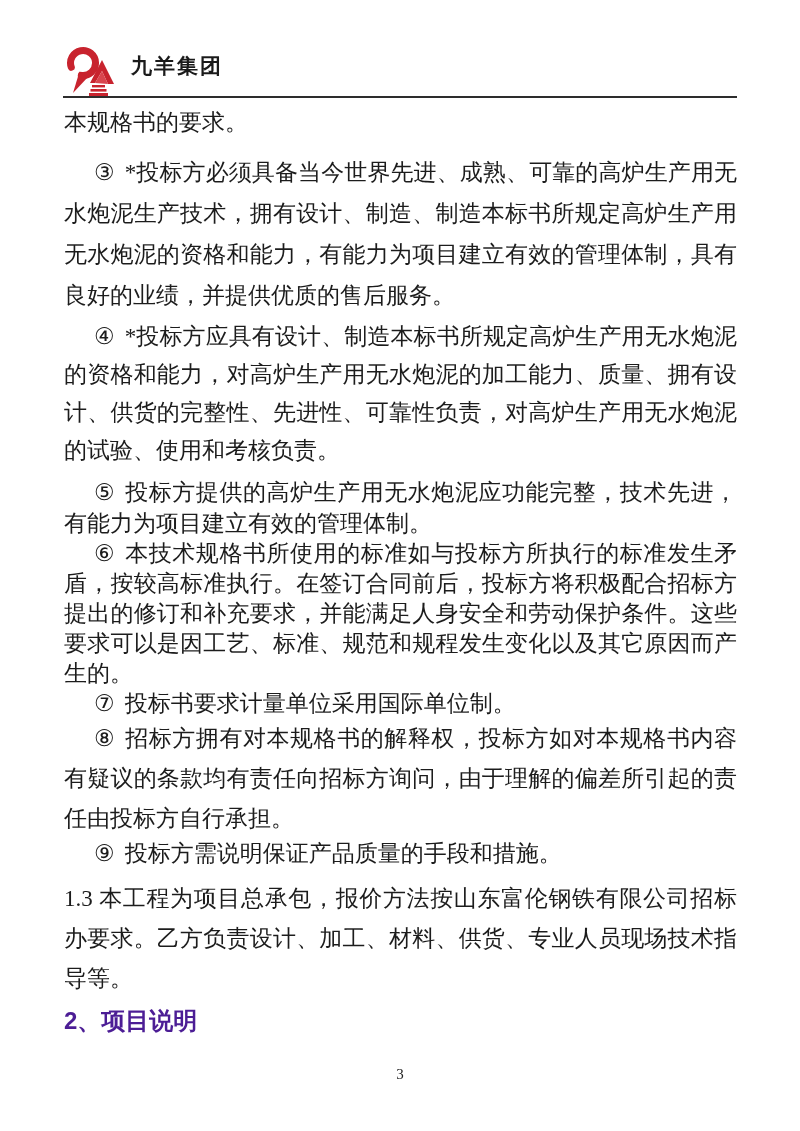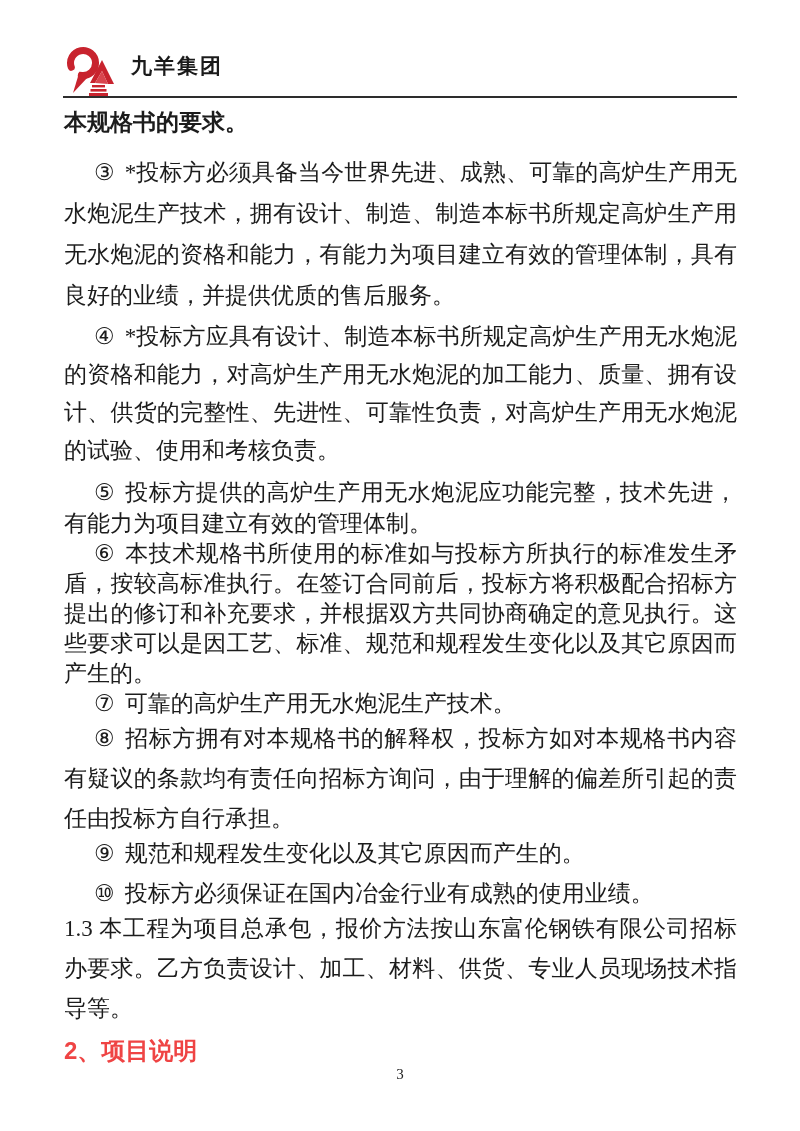--- a/index.html
+++ b/index.html
@@ -43,34 +43,34 @@
     right: 63px;
     top: 106px;
     text-align: justify;
     font-size: 23px;
   }
   .content p { margin: 0; }
   .indent { text-indent: 30px; }
   .clause-num { margin-right: 10px; }
   .lh30 { line-height: 30px; }
   .lh31 { line-height: 31px; }
-  .lh34 { line-height: 34px; font-weight: bold; }
+  .lh34 { line-height: 34px; }
   .lh38 { line-height: 38px; }
   .lh40 { line-height: 40px; }
   .lh41 { line-height: 41px; }
   .mb2  { margin-bottom: 2px  !important; }
   .mb7  { margin-bottom: 7px  !important; }
   .mb10 { margin-bottom: 10px !important; }
   .mb12 { margin-bottom: 12px !important; }
   .section-heading {
     margin: 6px 0 0 0;
     font-family: "Liberation Sans", "DejaVu Sans", sans-serif;
     font-weight: 700;
     font-size: 24px;
-    color: #ef4444;
+    color: #4c1d95;
     text-align: left;
     line-height: 32px;
   }
   
   .footer {
     position: absolute;
     left: 0;
     right: 0;
     bottom: 48px;
     text-align: center;
@@ -101,29 +101,28 @@
   <div class="content">
 
     <p class="lh34 mb12">本规格书的要求。</p>
 
     <p class="indent lh41 mb2"><span class="clause-num">③</span><span>*投标方必须具备当今世界先进、成熟、可靠的高炉生产用无水炮泥生产技术，拥有设计、制造、制造本标书所规定高炉生产用无水炮泥的资格和能力，有能力为项目建立有效的管理体制，具有良好的业绩，并提供优质的售后服务。</span></p>
 
     <p class="indent lh38 mb7"><span class="clause-num">④</span><span>*投标方应具有设计、制造本标书所规定高炉生产用无水炮泥的资格和能力，对高炉生产用无水炮泥的加工能力、质量、拥有设计、供货的完整性、先进性、可靠性负责，对高炉生产用无水炮泥的试验、使用和考核负责。</span></p>
 
     <p class="indent lh31"><span class="clause-num">⑤</span><span>投标方提供的高炉生产用无水炮泥应功能完整，技术先进，有能力为项目建立有效的管理体制。</span></p>
 
-    <p class="indent lh30"><span class="clause-num">⑥</span><span>本技术规格书所使用的标准如与投标方所执行的标准发生矛盾，按较高标准执行。在签订合同前后，投标方将积极配合招标方提出的修订和补充要求，并根据双方共同协商确定的意见执行。这些要求可以是因工艺、标准、规范和规程发生变化以及其它原因而产生的。</span></p>
+    <p class="indent lh30"><span class="clause-num">⑥</span><span>本技术规格书所使用的标准如与投标方所执行的标准发生矛盾，按较高标准执行。在签订合同前后，投标方将积极配合招标方提出的修订和补充要求，并能满足人身安全和劳动保护条件。这些要求可以是因工艺、标准、规范和规程发生变化以及其它原因而产生的。</span></p>
 
-    <p class="indent lh30"><span class="clause-num">⑦</span><span>可靠的高炉生产用无水炮泥生产技术。</span></p>
+    <p class="indent lh30"><span class="clause-num">⑦</span><span>投标书要求计量单位采用国际单位制。</span></p>
 
     <p class="indent lh40"><span class="clause-num">⑧</span><span>招标方拥有对本规格书的解释权，投标方如对本规格书内容有疑议的条款均有责任向招标方询问，由于理解的偏差所引起的责任由投标方自行承担。</span></p>
 
-    <p class="indent lh30 mb10"><span class="clause-num">⑨</span><span>规范和规程发生变化以及其它原因而产生的。</span></p>
+    <p class="indent lh30 mb10"><span class="clause-num">⑨</span><span>投标方需说明保证产品质量的手段和措施。</span></p>
 
-    <p class="indent lh30"><span class="clause-num">⑩</span><span>投标方必须保证在国内冶金行业有成熟的使用业绩。</span></p>
 
     <p class="lh40">1.3 本工程为项目总承包，报价方法按山东富伦钢铁有限公司招标办要求。乙方负责设计、加工、材料、供货、专业人员现场技术指导等。</p>
 
     <h2 class="section-heading">2、项目说明</h2>
 
   </div>
 
   <div class="footer">
     <span>3</span>
   </div>

